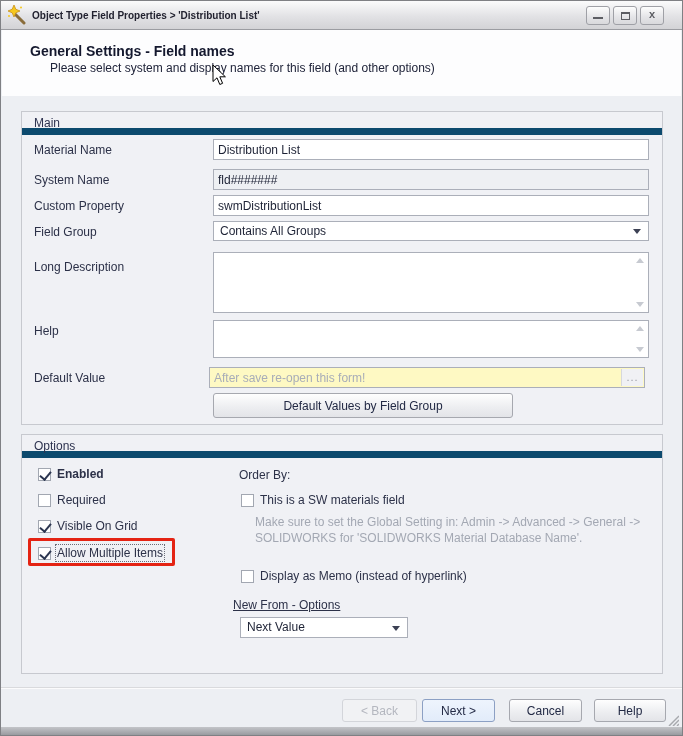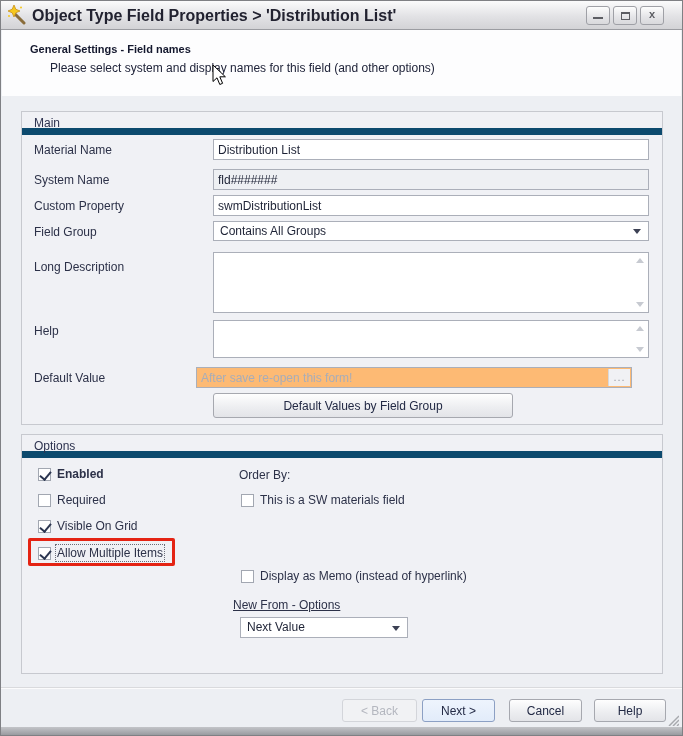--- a/index.html
+++ b/index.html
@@ -8,36 +8,36 @@
 
   .window { position:relative; width:683px; height:736px; background:#edeff3;
             border:1px solid #7f8084; overflow:hidden; }
 
   
   .titlebar { position:absolute; left:0; top:0; right:0; height:29px;
               background:linear-gradient(#fbfbfc, #e2e2e5 55%, #d3d3d6);
               border-bottom:1px solid #9b9ca1; }
   .titlebar .app-icon { position:absolute; left:6px; top:4px; width:20px; height:20px; }
   .titlebar .title-text { position:absolute; left:31px; top:0; line-height:29px;
-              font-weight:bold; font-size:16px; color:#222230; white-space:nowrap; }
+              font-weight:bold; font-size:10px; color:#222230; white-space:nowrap; }
   .winbtns { position:absolute; right:18px; top:5px; display:flex; gap:3px; }
   .winbtn { width:24px; height:19px; border:1px solid #9fa0a6; border-radius:3px;
             background:linear-gradient(#fdfdfd,#e4e4e7 60%,#d9d9dc);
             position:relative; cursor:pointer; }
   .glyph-min { position:absolute; left:6px; right:6px; bottom:5px; height:0;
                border-bottom:2px solid #5c5d63; }
   .glyph-max { position:absolute; left:7px; top:5px; width:9px; height:8px;
                border:1px solid #5c5d63; border-top-width:2px; }
   .glyph-close { position:absolute; left:0; right:0; top:1px; text-align:center;
                font-weight:bold; font-size:11px; color:#5c5d63; }
 
   
   .header { position:absolute; left:1px; right:1px; top:29px; height:66px; background:#fdfdfe; }
   .header .h-title { position:absolute; left:28px; top:13px; font-weight:bold;
-                     font-size:11px; color:#14182e; }
+                     font-size:14px; color:#14182e; }
   .header .h-sub { position:absolute; left:48px; top:31px; color:#20243a; }
   .cursor-arrow { position:absolute; left:211px; top:64px; width:16px; height:22px; z-index:50; }
 
   
   .groupbox { position:absolute; background:#f0f1f5; border:1px solid #c7c9cf; }
   .groupbox .gb-caption { position:absolute; left:0; right:0; top:0; height:23px;
                           border-bottom:7px solid #0c4a6e; }
   .groupbox .gb-caption span { position:absolute; left:12px; top:4px; color:#2e3350; }
   .gb-main    { left:20px; top:110px; width:642px; height:314px; }
   .gb-options { left:20px; top:433px; width:642px; height:240px; }
@@ -164,21 +164,21 @@
       <span class="tb-arrow-down"></span>
     </div>
 
     <span class="flabel" style="top:212px;">Help</span>
     <div class="textbox-multi" style="left:191px; top:208px; width:436px; height:38px;">
       <span class="tb-arrow-up"></span>
       <span class="tb-arrow-down"></span>
     </div>
 
     <span class="flabel" style="top:259px;">Default Value</span>
-    <div class="textbox-multi" style="left:174px; top:255px; width:436px; height:21px; background:#fdba74;">
+    <div class="textbox-multi" style="left:187px; top:255px; width:436px; height:21px; background:#fef9c3;">
       <input class="textbox" readonly="" style="position: absolute; left: 0px; top: 0px; width: 412px; height: 19px; border: none; background: transparent;" placeholder="After save re-open this form!">
       <span class="browse-btn">...</span>
     </div>
 
     <button class="push-btn btn-wide">Default Values by Field Group</button>
   </div>
 
   <div class="groupbox gb-options">
     <div class="gb-caption">
         <span>Options</span>
@@ -202,20 +202,24 @@
     </div>
     <div class="highlight-rect" style="left:6px; top:103px; width:147px; height:28px;"></div>
 
     <span class="flabel" style="left:217px; top:33px;">Order By:</span>
 
     <div class="cb-row" style="left:219px; top:58px;">
       <span class="cb"></span>
       <span class="cb-label">This is a SW materials field</span>
     </div>
 
+    <div class="note" style="left:233px; top:79px;">
+      <div>Make sure to set the Global Setting in: Admin -&gt; Advanced -&gt; General -&gt;</div>
+      <div>SOLIDWORKS for 'SOLIDWORKS Material Database Name'.</div>
+    </div>
 
     <div class="cb-row" style="left:219px; top:134px;">
       <span class="cb"></span>
       <span class="cb-label">Display as Memo (instead of hyperlink)</span>
     </div>
 
     <span class="flabel" style="left:211px; top:163px;text-decoration:underline;">New From - Options</span>
     <div class="dropdown" style="left:218px; top:182px; width:168px; height:21px;">
       <span class="dd-text">Next Value</span>
       <span class="dd-arrow"></span>

